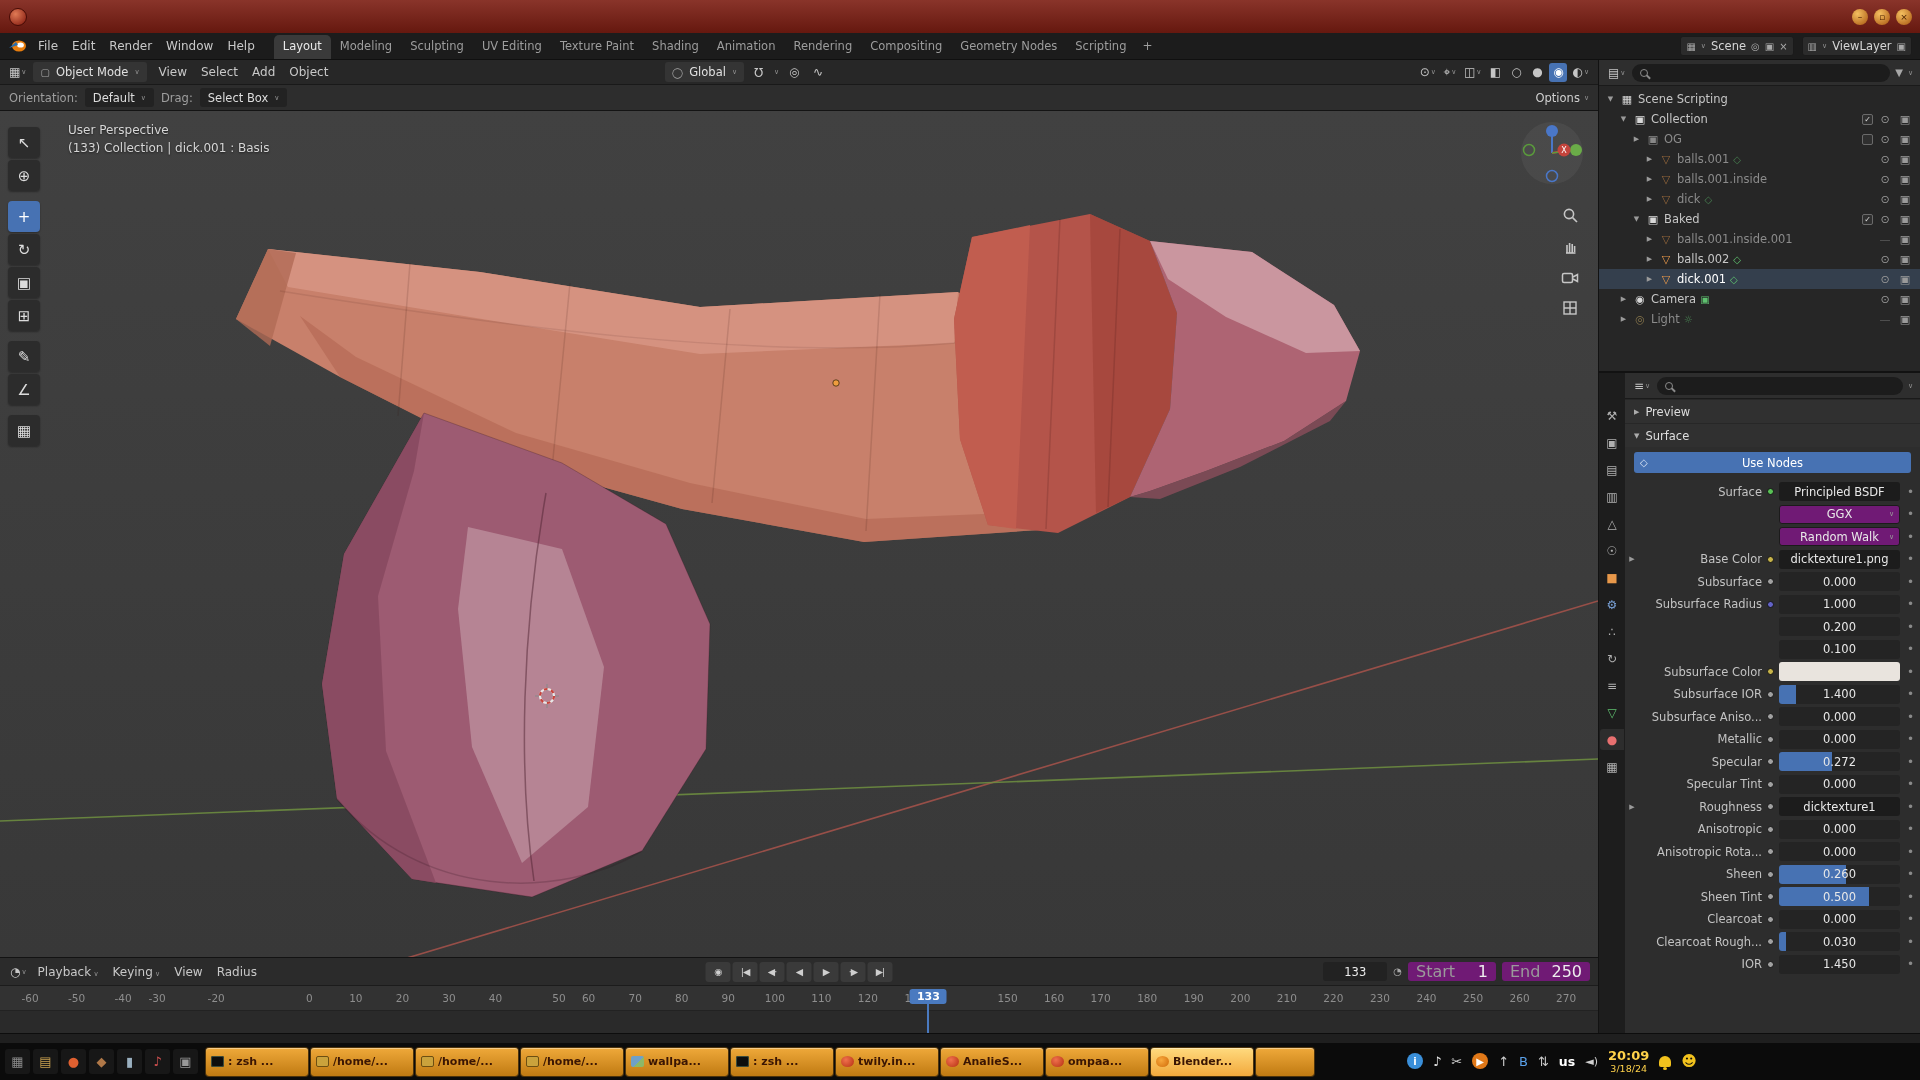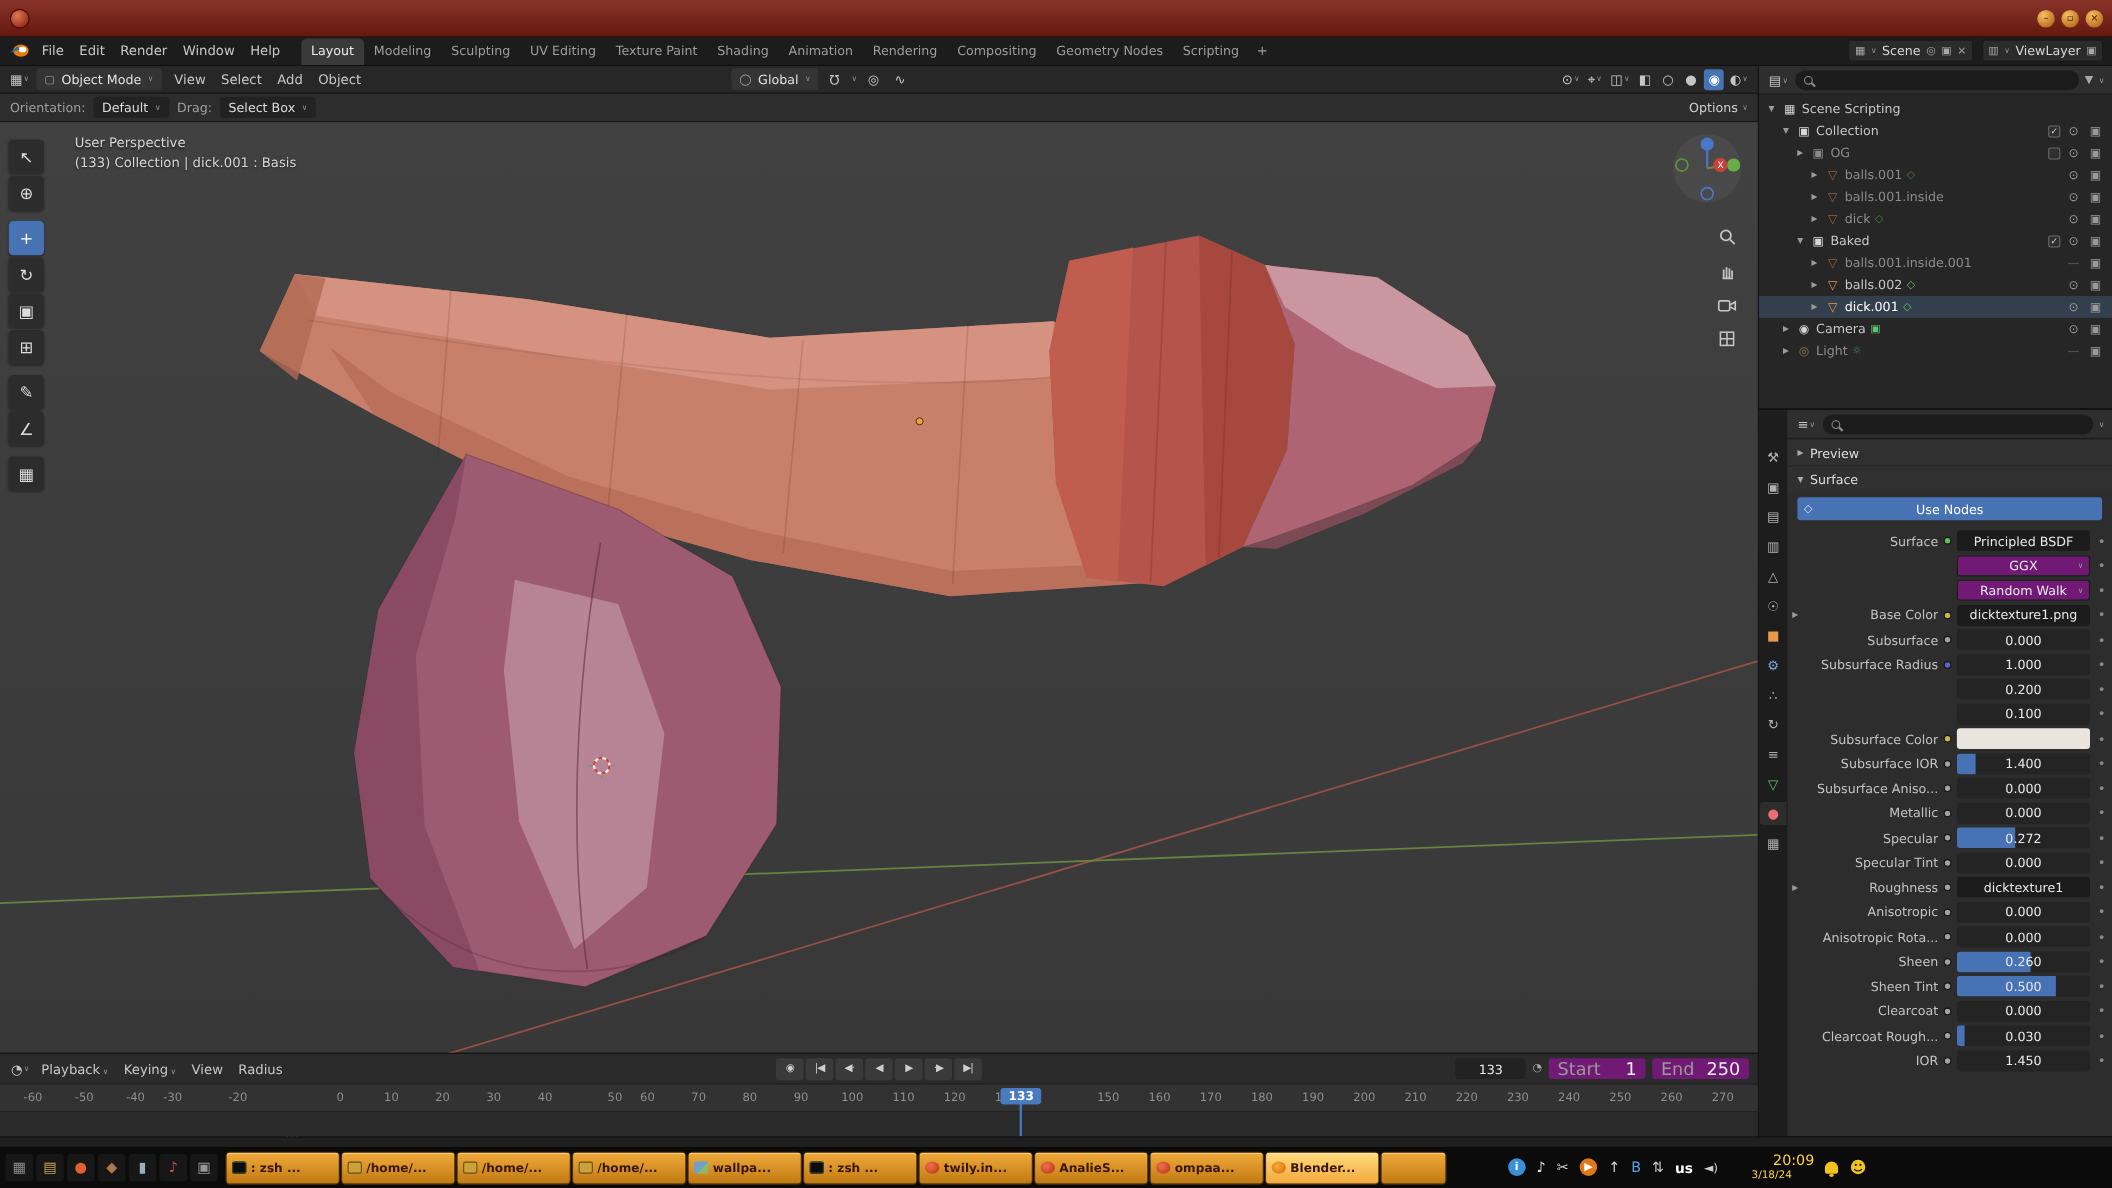--- a/index.html
+++ b/index.html
@@ -119,21 +119,21 @@
   .image-icon{background:linear-gradient(135deg,#6fa0c8 55%,#8cb868 55%);}
   .browser-icon{background:radial-gradient(circle at 38% 35%,#f0714d,#b52f12);border-radius:50%;}
   .blender-icon{background:radial-gradient(circle at 40% 38%,#f8a93c,#d06a08);border-radius:50%;}
   .none-icon{visibility:hidden;}
   .wlabel{white-space:nowrap;overflow:hidden;}
   .tray{margin-left:auto;display:flex;align-items:center;gap:10px;margin-right:218px;}
   .tray-ic{font-size:13px;display:flex;align-items:center;justify-content:center;}
   .tray-ic.round{width:16px;height:16px;border-radius:50%;font-size:10px;font-weight:bold;}
   .kb-layout{color:#fff;font-weight:bold;font-size:12.5px;}
   .clock{display:flex;flex-direction:column;align-items:center;line-height:1.15;}
-  .clock .time{font-size:13px;font-weight:normal;margin-left:40px;}
+  .clock .time{font-size:13px;font-weight:bold;}
   .clock .date{font-size:9.5px;}
   .bell{width:12px;height:11px;background:#f2c21d;border-radius:6px 6px 2px 2px;position:relative;}
   .bell::after{content:"";position:absolute;left:4px;bottom:-3px;width:4px;height:3px;background:#f2c21d;border-radius:50%;}
   .smiley{color:#f2c21d;font-size:15px;}
 </style>
 </head>
 <body>
 
 <div class="screen">
 

